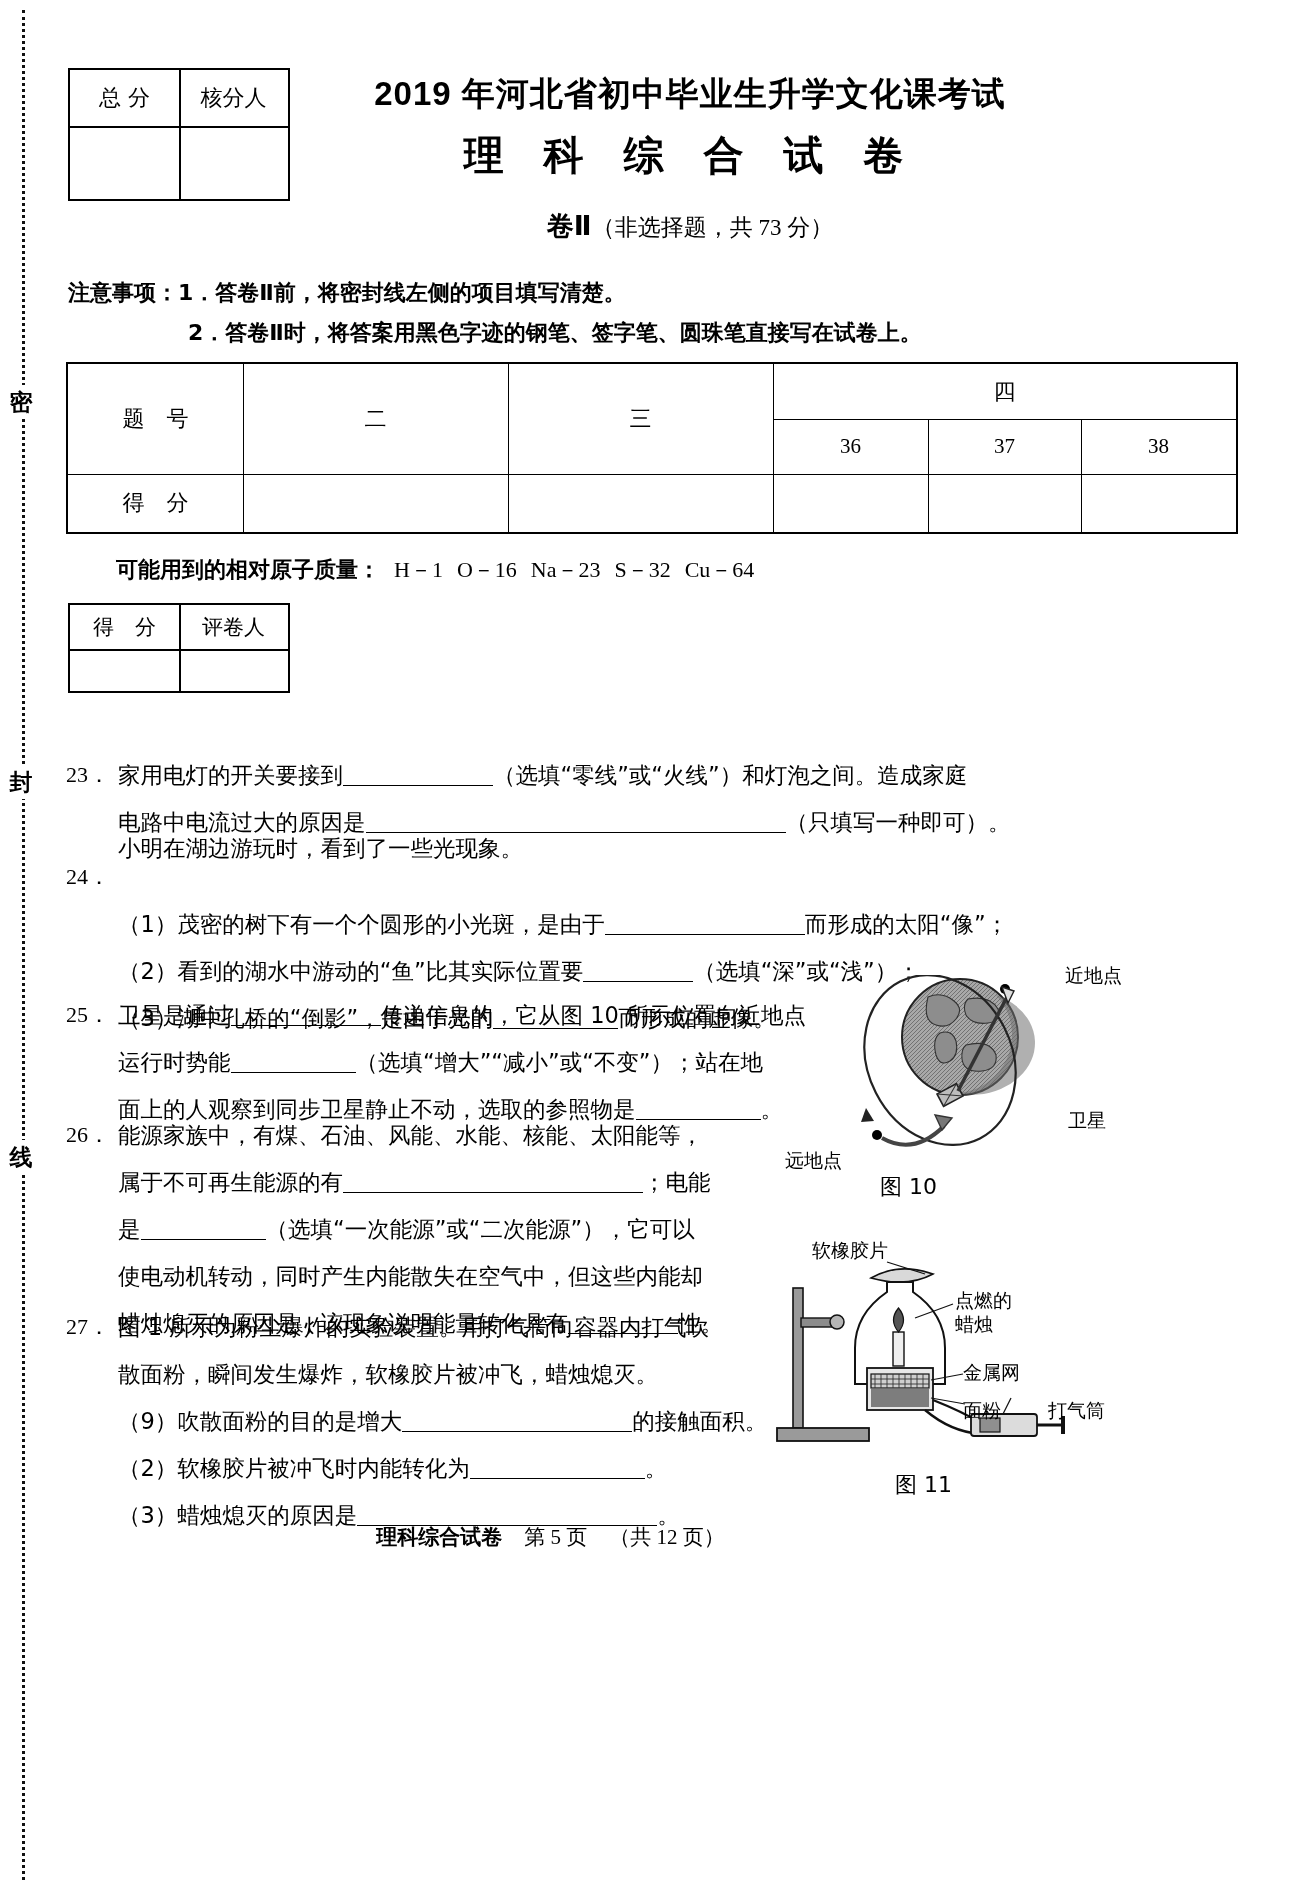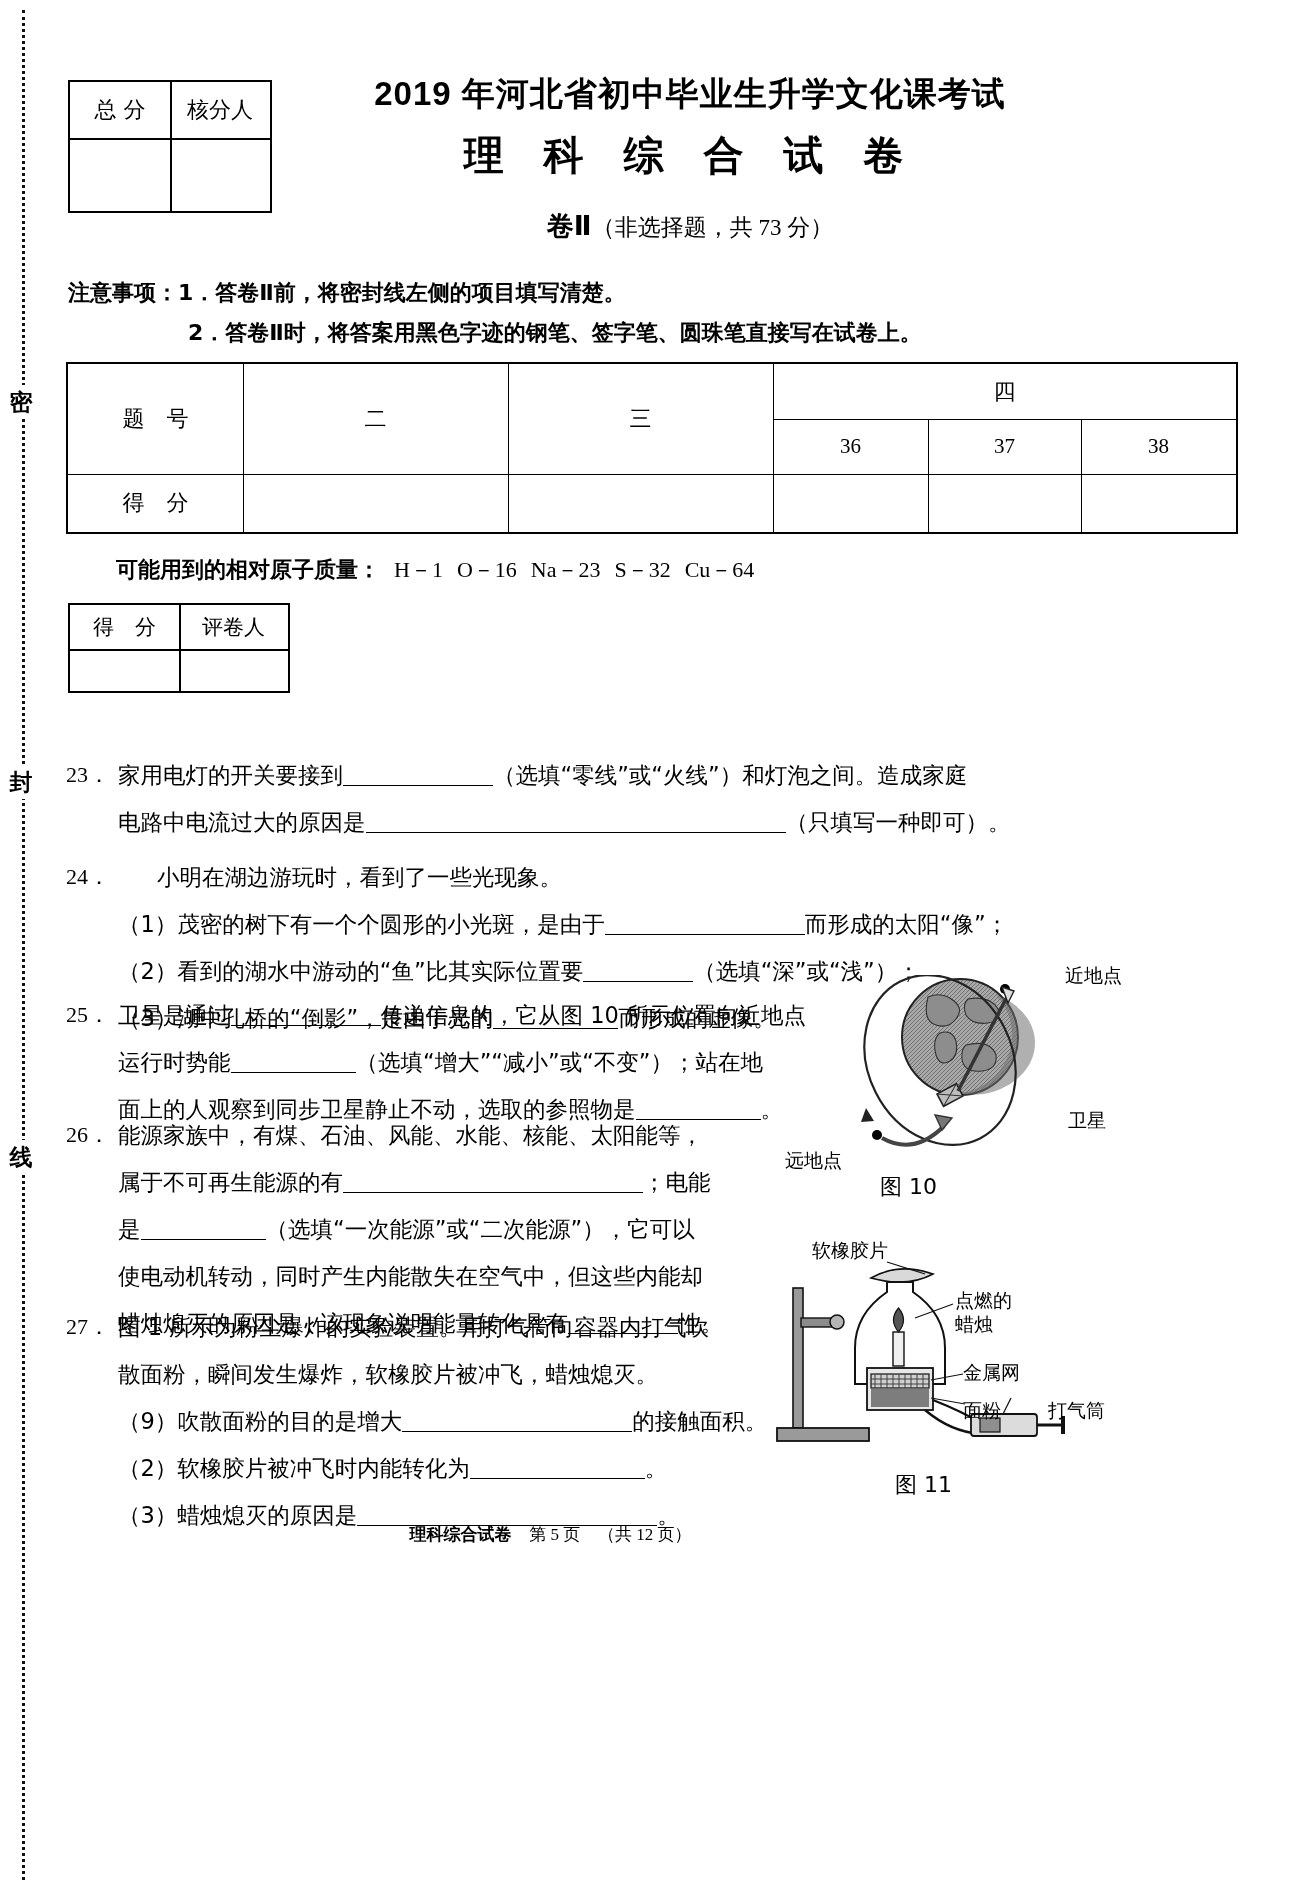--- a/index.html
+++ b/index.html
@@ -11,22 +11,22 @@
   
   .seal-col{position:absolute;left:0;top:0;width:60px;height:1890px;}
   .seal-dots{position:absolute;left:22px;top:10px;width:0;height:1870px;
              border-left:3px dotted #111;}
   .seal-char{position:absolute;left:4px;width:34px;text-align:center;
              font-size:23px;line-height:34px;font-weight:700;
              font-family:"DejaVu Sans","Liberation Sans",sans-serif;background:#fff;}
   .sc1{top:385px;} .sc2{top:765px;} .sc3{top:1140px;}
 
   
-  .total-box{position:absolute;left:68px;top:68px;width:204px;height:133px;
-             border:2px solid #000;box-sizing:border-box;margin-top:12px;}
+  .total-box{position:absolute;left:68px;top:68px;width:222px;height:133px;
+             border:2px solid #000;box-sizing:border-box;}
   .total-box .vline{position:absolute;left:50%;top:0;bottom:0;width:0;border-left:2px solid #000;}
   .total-box .hline{position:absolute;left:0;right:0;top:56px;height:0;border-top:2px solid #000;}
   .total-box .cell{position:absolute;top:0;height:56px;width:50%;
                    display:flex;align-items:center;justify-content:center;
                    font-size:22px;font-family:"DejaVu Sans","Liberation Sans",sans-serif;}
   .total-box .c1{left:0;} .total-box .c2{left:50%;}
 
   .title1{position:absolute;left:300px;top:72px;width:780px;text-align:center;
           font-size:33px;font-weight:700;letter-spacing:1px;
           font-family:Liberation Sans, sans-serif;}
@@ -90,21 +90,21 @@
   .lbl{position:absolute;font-size:19px;
        font-family:"DejaVu Sans","Liberation Sans",sans-serif;white-space:nowrap;}
 
   
   .fig11{position:absolute;left:775px;top:1248px;width:300px;height:215px;}
   .fig11-cap{position:absolute;left:895px;top:1470px;font-size:22px;
              font-family:"DejaVu Sans","Liberation Sans",sans-serif;}
 
   
   .footer{position:absolute;left:0;top:1523px;width:1101px;text-align:center;
-          font-size:17px;font-weight:700;
+          font-size:21px;font-weight:700;
           font-family:"DejaVu Sans","Liberation Sans",sans-serif;}
   .footer .pg{font-family:"Liberation Serif","DejaVu Serif",serif;font-weight:400;}
 </style>
 </head>
 <body>
 
 <div class="page">
 
   <div class="seal-col">
     <div class="seal-dots"></div>
@@ -163,21 +163,21 @@
     <div class="cell c1">得　分</div>
     <div class="cell c2">评卷人</div>
   </div>
 
 
   <div id="questions-host">
       <div class="qnum" style="top: 760px;">23．</div>
       <div class="q" style="left: 118px; top: 760px;"><span>家用电灯的开关要接到</span><span class="blank b150"></span><span>（选填“零线”或“火线”）和灯泡之间。造成家庭</span></div>
       <div class="q" style="left: 118px; top: 807px;"><span>电路中电流过大的原因是</span><span class="blank b420"></span><span>（只填写一种即可）。</span></div>
       <div class="qnum" style="top: 862px;">24．</div>
-      <div class="q" style="left: 118px; top: 862px; margin-left: 39px;"><span>小明在湖边游玩时，看到了一些光现象。</span></div>
+      <div class="q" style="left: 118px; top: 833px;"><span>小明在湖边游玩时，看到了一些光现象。</span></div>
       <div class="q" style="left: 118px; top: 909px;"><span>（1）茂密的树下有一个个圆形的小光斑，是由于</span><span class="blank b200"></span><span>而形成的太阳“像”；</span></div>
       <div class="q" style="left: 118px; top: 956px;"><span>（2）看到的湖水中游动的“鱼”比其实际位置要</span><span class="blank b110"></span><span>（选填“深”或“浅”）；</span></div>
       <div class="q" style="left: 118px; top: 1003px;"><span>（3）湖中孔桥的“倒影”，是由于光的</span><span class="blank b125"></span><span>而形成的虚像。</span></div>
       <div class="qnum" style="top: 1000px;">25．</div>
       <div class="q" style="left: 118px; top: 1000px;"><span>卫星是通过</span><span class="blank b150"></span><span>传递信息的，它从图 10 所示位置向近地点</span></div>
       <div class="q" style="left: 118px; top: 1047px;"><span>运行时势能</span><span class="blank b125"></span><span>（选填“增大”“减小”或“不变”）；站在地</span></div>
       <div class="q" style="left: 118px; top: 1094px;"><span>面上的人观察到同步卫星静止不动，选取的参照物是</span><span class="blank b125"></span><span>。</span></div>
       <div class="qnum" style="top: 1120px;">26．</div>
       <div class="q" style="left: 118px; top: 1120px;"><span>能源家族中，有煤、石油、风能、水能、核能、太阳能等，</span></div>
       <div class="q" style="left: 118px; top: 1167px;"><span>属于不可再生能源的有</span><span class="blank b300"></span><span>；电能</span></div>

